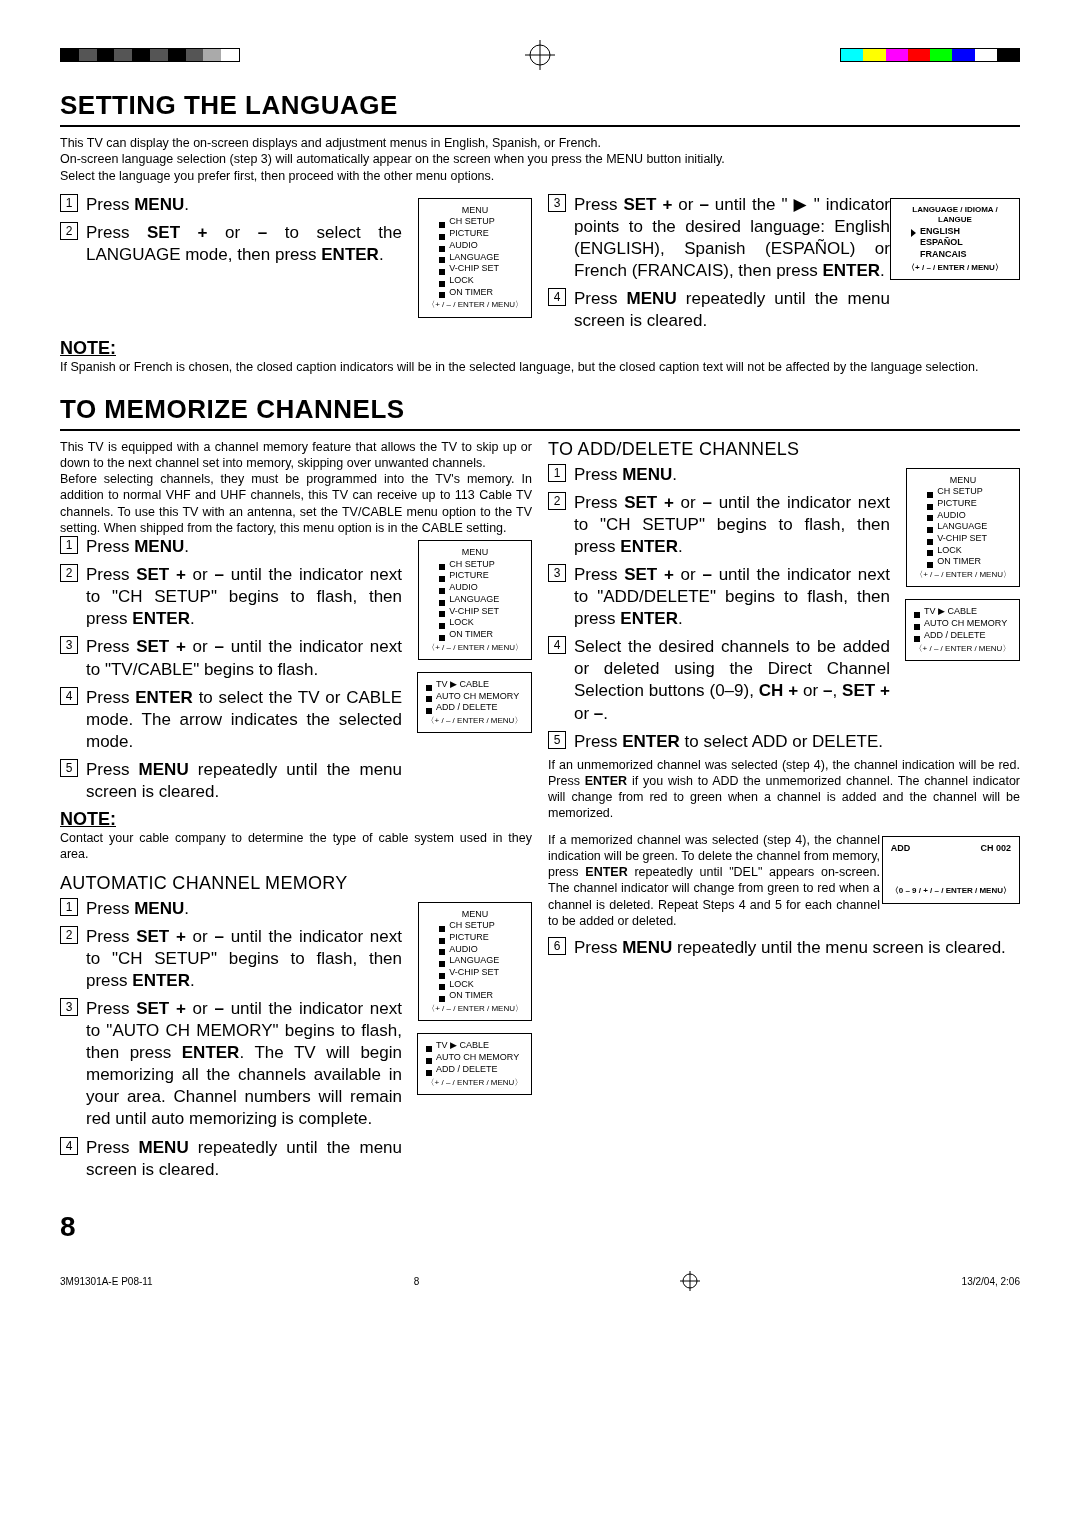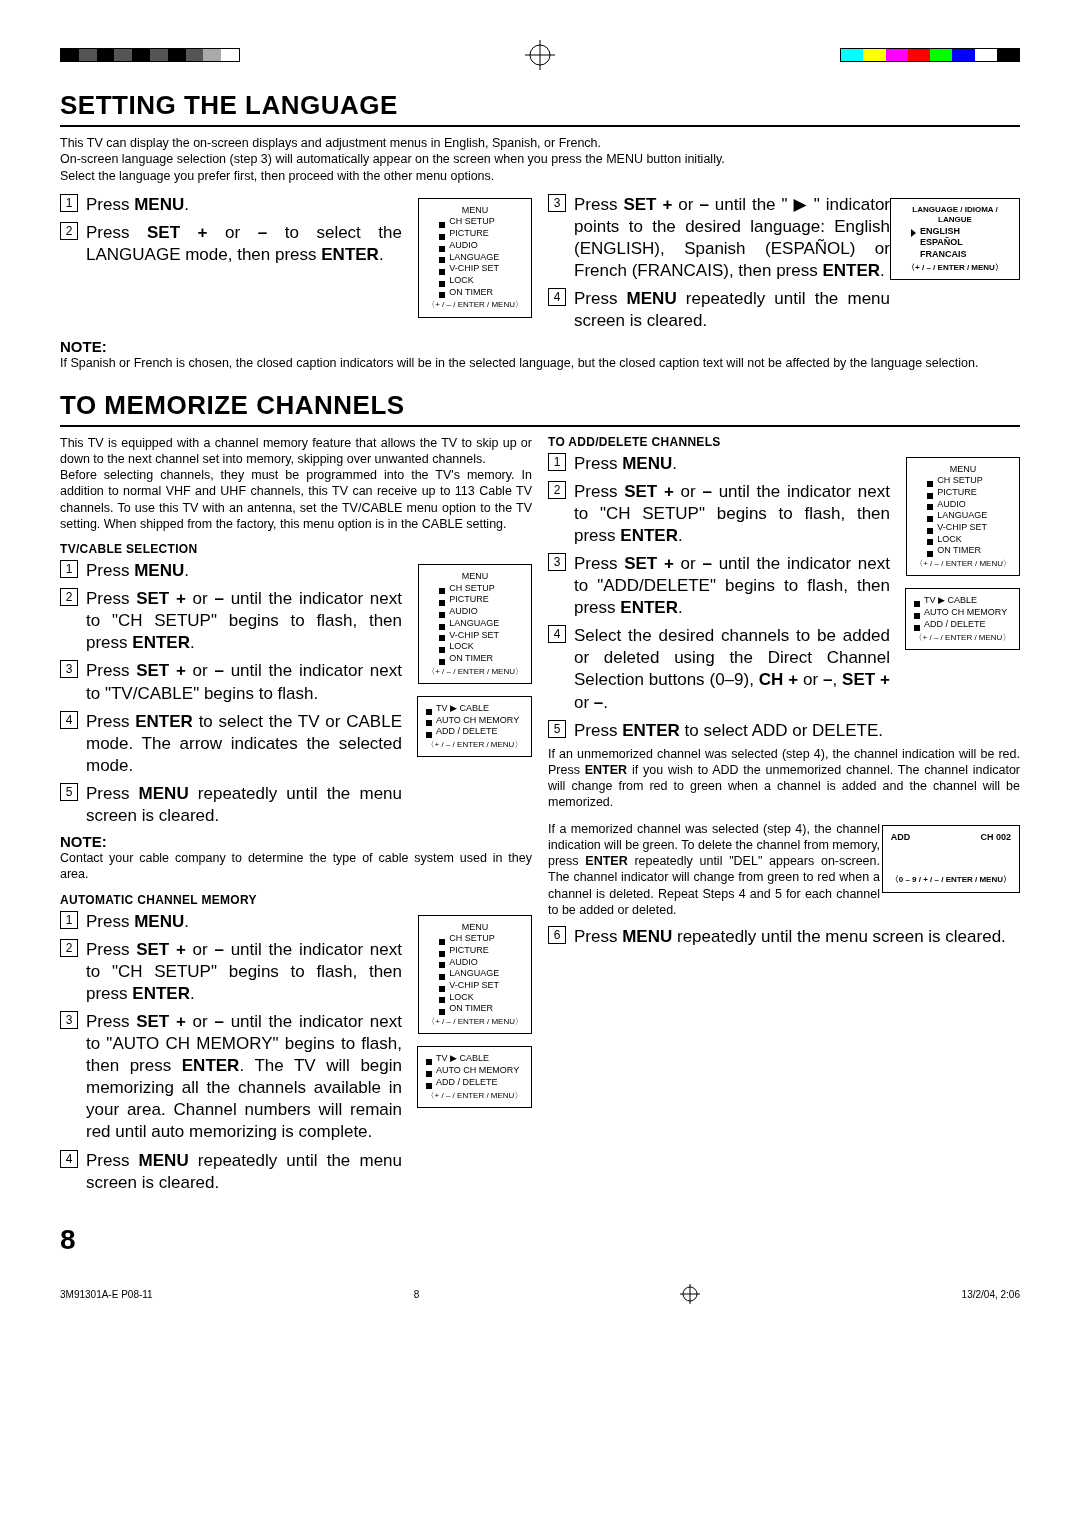--- a/index.html
+++ b/index.html
@@ -10,23 +10,23 @@
   .center-mark { position:absolute; left:50%; top:0; transform:translateX(-50%); }
   .center-mark svg { display:block; }
   h1 { font-size: 26px; font-weight: 900; letter-spacing: 0.5px; margin-top:20px; margin-bottom:4px; }
   .hr { border-bottom: 2px solid #000; margin-bottom: 8px; }
   .cols { display:flex; gap:16px; }
   .col { flex:1; }
   .steps { display:flex; flex-direction:column; gap:6px; }
   .step { display:flex; gap:8px; }
   .stepnum { width:18px; height:18px; border:1px solid #000; display:flex; align-items:center; justify-content:center; font-size:12px; flex-shrink:0; }
   .steptxt { flex:1; font-size:17px; line-height:1.3; text-align:justify; }
-  .note { font-weight:bold; font-size:15px; margin-top:6px;}
+  .note { font-weight:bold; font-size:18px; margin-top:6px;text-decoration:underline;}
   .p { font-size:12.5px; line-height:1.3; text-align:justify; }
-  .subhead { font-weight:700; font-size:12px; margin:10px 0 4px; letter-spacing:0.3px;}
+  .subhead { font-weight:400; font-size:18px; margin:10px 0 4px; letter-spacing:0.3px;}
   .osd { border:1px solid #000; padding:6px 8px; font-size:9px; line-height:1.3; display:inline-block; background:#fff; margin:4px 0; }
   .osd-title { text-align:center; font-size:9px; }
   .osd-row { display:flex; align-items:flex-end; gap:4px; }
   .osd-indent { padding-left:12px; }
   .footer-hint { font-size:8px; text-align:center; margin-top:2px;}
   .page-num { font-size:28px; font-weight:900; margin-top:30px; }
   .bottom-bar { display:flex; justify-content:space-between; font-size:10px; margin-top:28px; align-items:center;}
   .left-col-inner { display:flex; }
   .left-col-inner .stepscol { flex:1; }
   .left-col-inner .osd-col { width:130px; display:flex; flex-direction:column; align-items:flex-end; }
@@ -166,21 +166,20 @@
 
 <h1 style="margin-top:18px;">TO MEMORIZE CHANNELS</h1>
 <div class="hr"></div>
 
 <div class="cols">
 
   <div class="col">
     <div class="p">This TV is equipped with a channel memory feature that allows the TV to skip up or down to the next channel set into memory, skipping over unwanted channels.</div>
     <div class="p">Before selecting channels, they must be programmed into the TV's memory. In addition to normal VHF and UHF channels, this TV can receive up to 113 Cable TV channels. To use this TV with an antenna, set the TV/CABLE menu option to the TV setting. When shipped from the factory, this menu option is in the CABLE setting.</div>
 
-    <div class="subhead">TV/CABLE SELECTION</div>
     <div class="left-col-inner">
       <div class="stepscol steps" id="tvcable-steps">
           <div class="step">
             <div class="stepnum">1</div>
             <div class="steptxt">Press <b>MENU</b>.</div>
           </div>
           <div class="step">
             <div class="stepnum">2</div>
             <div class="steptxt">Press <b>SET +</b> or <b>–</b> until the indicator next to "CH SETUP" begins to flash, then press <b>ENTER</b>.</div>
           </div>

